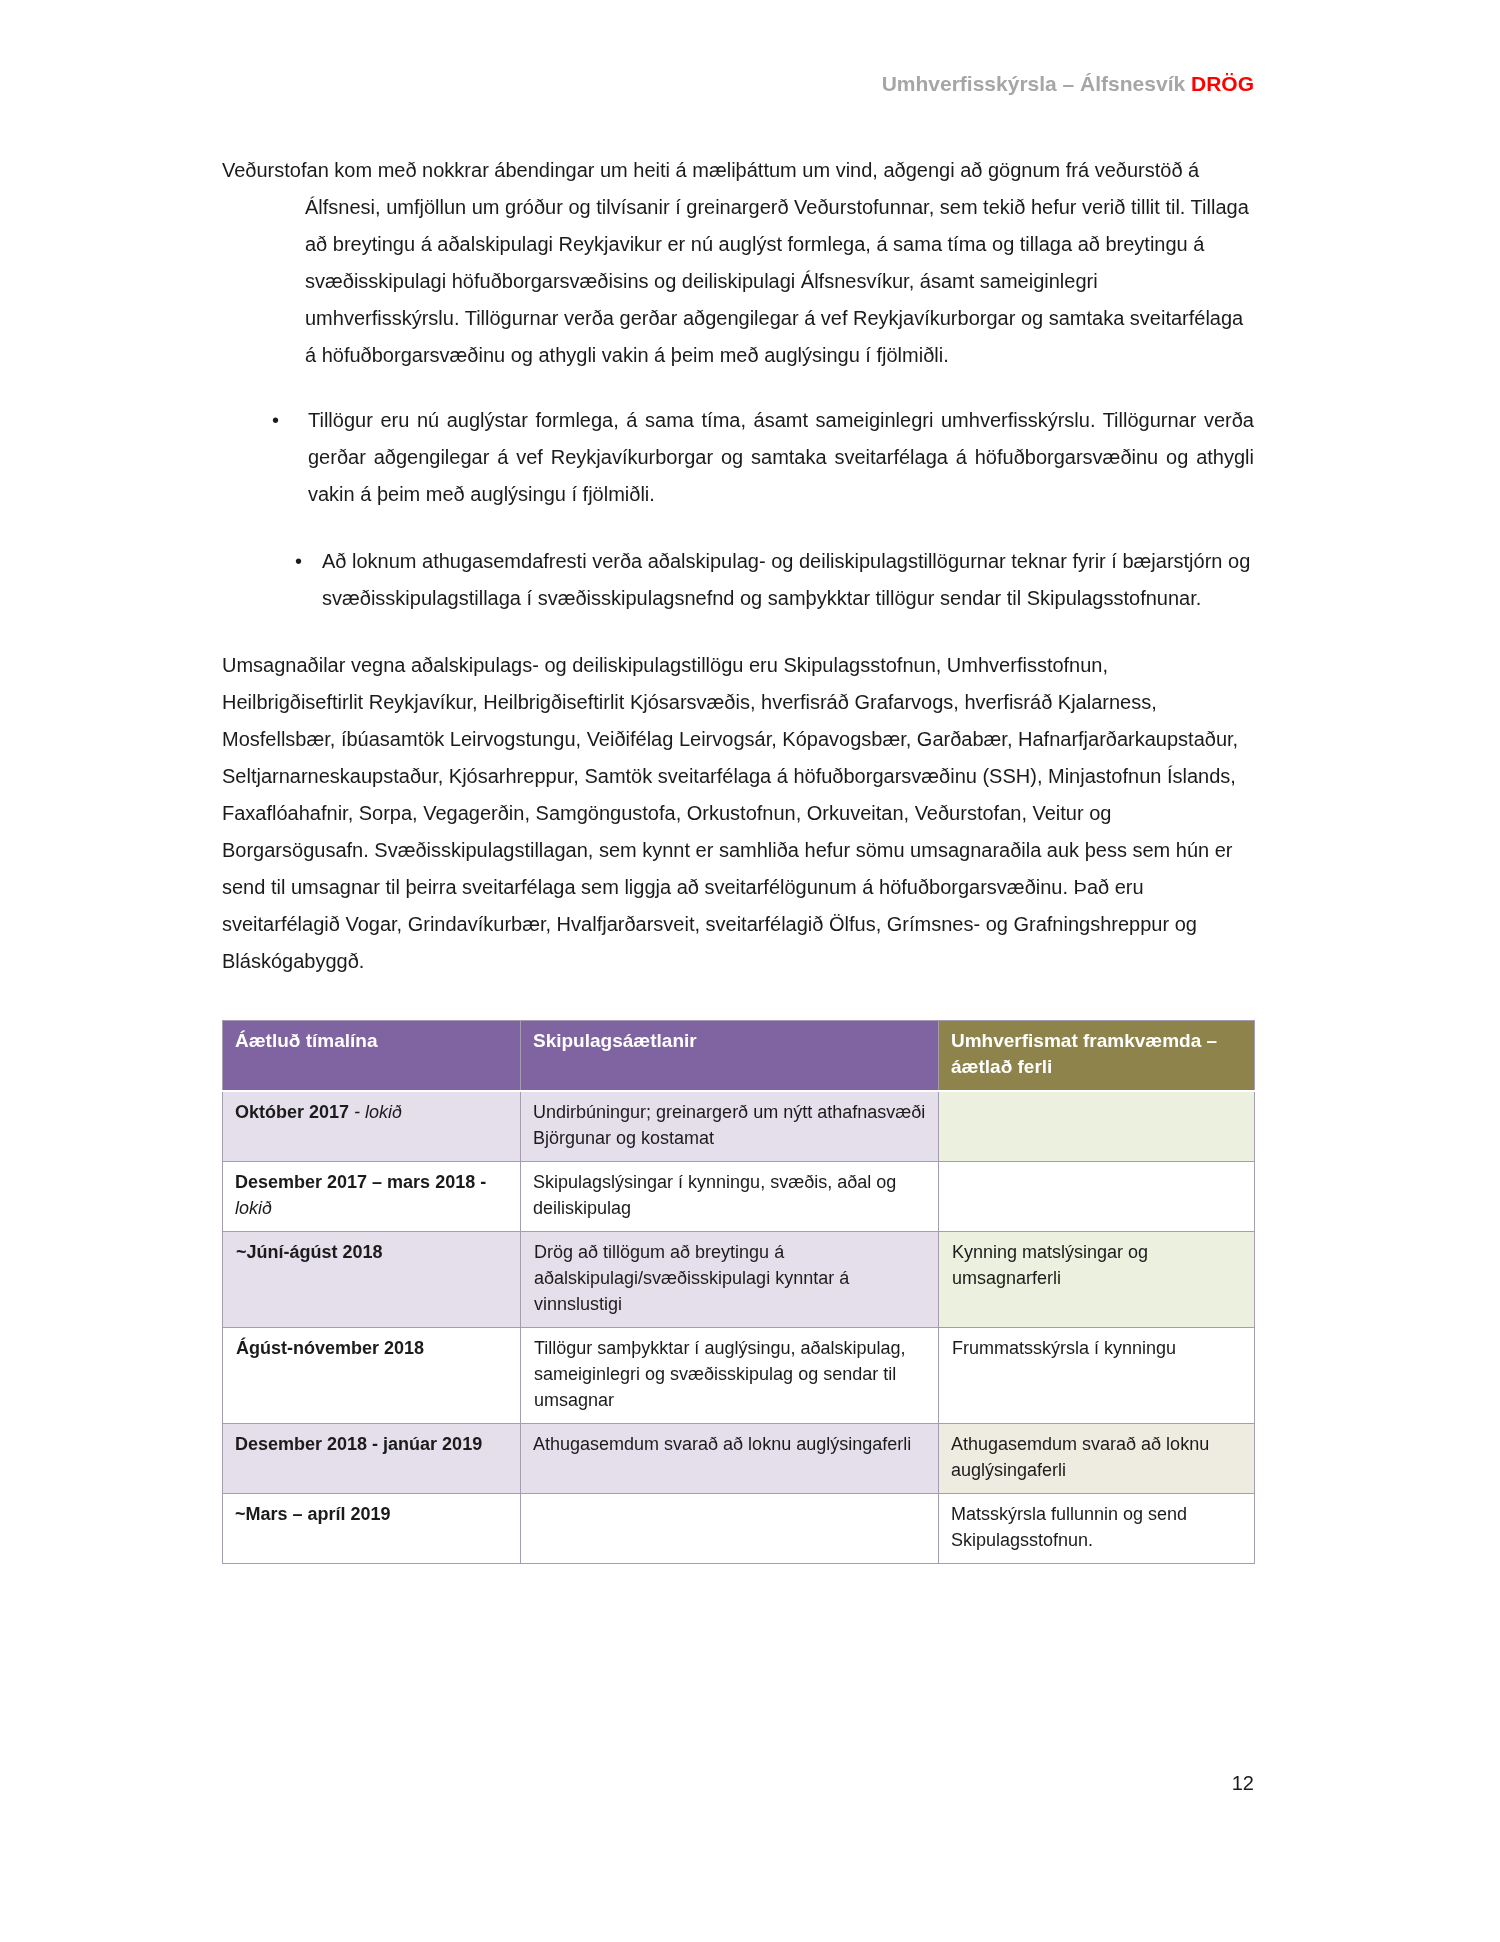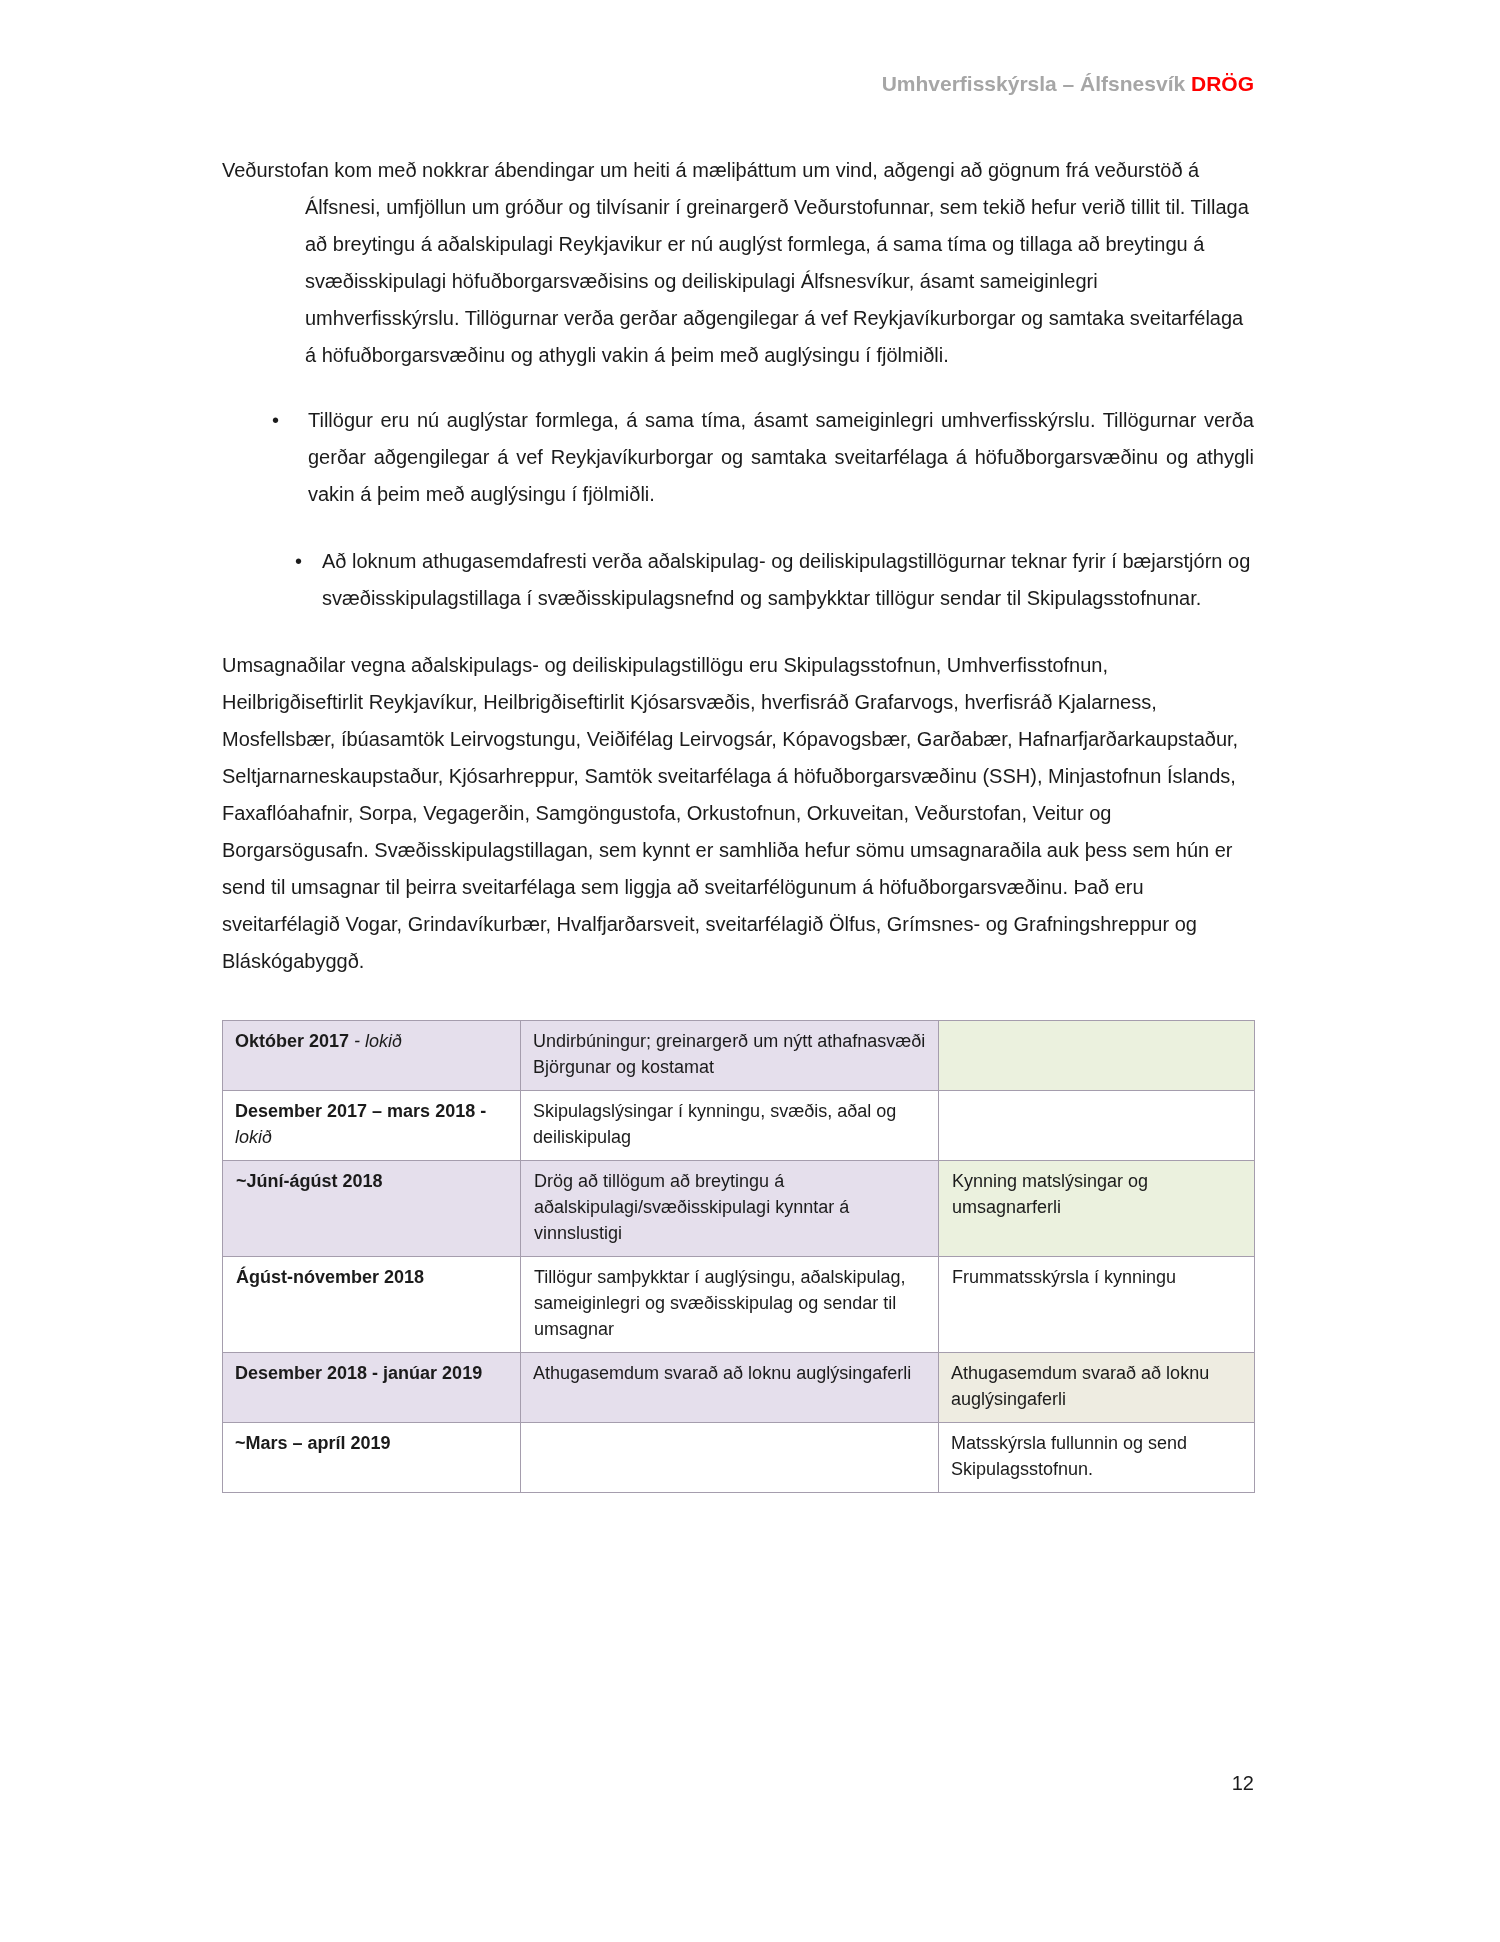--- a/index.html
+++ b/index.html
@@ -101,20 +101,25 @@
     <p class="para">Umsagnaðilar vegna aðalskipulags- og deiliskipulagstillögu eru Skipulagsstofnun, Umhverfisstofnun, Heilbrigðiseftirlit Reykjavíkur, Heilbrigðiseftirlit Kjósarsvæðis, hverfisráð Grafarvogs, hverfisráð Kjalarness, Mosfellsbær, íbúasamtök Leirvogstungu, Veiðifélag Leirvogsár, Kópavogsbær, Garðabær, Hafnarfjarðarkaupstaður, Seltjarnarneskaupstaður, Kjósarhreppur, Samtök sveitarfélaga á höfuðborgarsvæðinu (SSH), Minjastofnun Íslands, Faxaflóahafnir, Sorpa, Vegagerðin, Samgöngustofa, Orkustofnun, Orkuveitan, Veðurstofan, Veitur og Borgarsögusafn. Svæðisskipulagstillagan, sem kynnt er samhliða hefur sömu umsagnaraðila auk þess sem hún er send til umsagnar til þeirra sveitarfélaga sem liggja að sveitarfélögunum á höfuðborgarsvæðinu. Það eru sveitarfélagið Vogar, Grindavíkurbær, Hvalfjarðarsveit, sveitarfélagið Ölfus, Grímsnes- og Grafningshreppur og Bláskógabyggð.</p>
 
 
     <table class="timeline">
       <colgroup>
           <col class="c1">
           <col class="c2">
           <col class="c3">
         </colgroup>
       <tbody>
+          <tr>
+        <th class="purple">Áætluð tímalína</th>
+        <th class="purple">Skipulagsáætlanir</th>
+        <th class="olive">Umhverfismat framkvæmda – áætlað ferli</th>
+      </tr>
       <tr class="med">
         <td class="lavender">
           <span class="t-bold">Október 2017</span>
           <span class="t-italic">- lokið</span>
         </td>
         <td class="lavender">Undirbúningur; greinargerð um nýtt athafnasvæði Björgunar og kostamat</td>
         <td class="green"></td>
       </tr>
       <tr class="med">
         <td>

